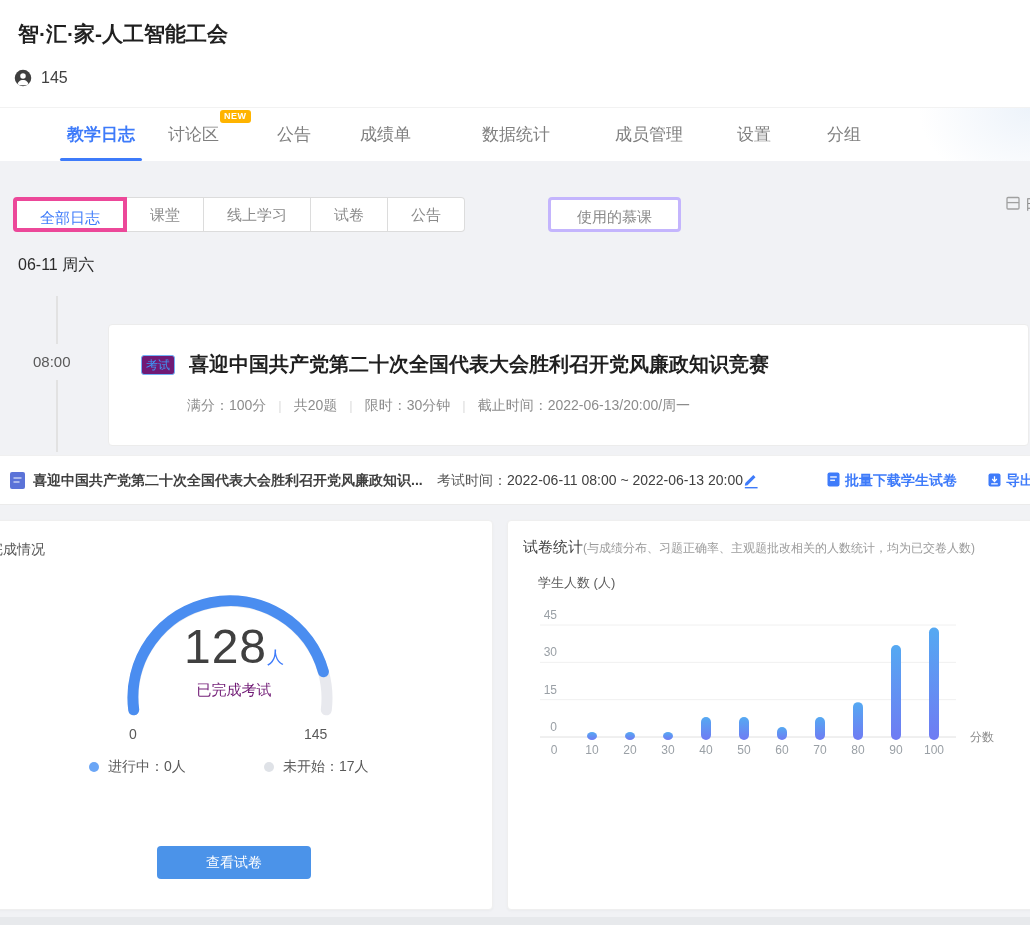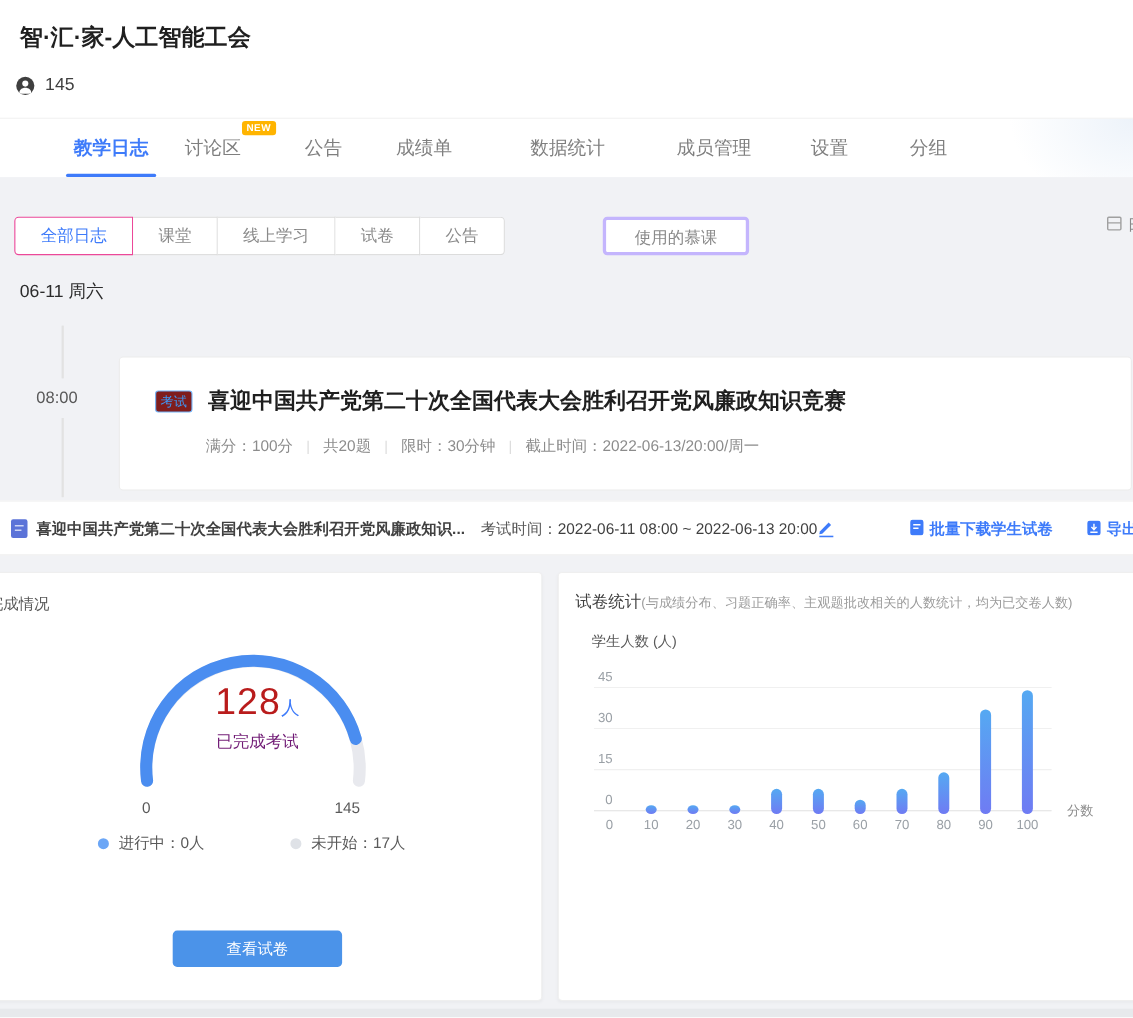--- a/index.html
+++ b/index.html
@@ -20,55 +20,55 @@
   .new-badge{position:absolute;left:52px;top:2px;background:#ffb400;color:#fff;font-size:9px;font-weight:bold;
     line-height:13px;padding:0 4px;border-radius:3px;letter-spacing:.5px;}
   
   .content-bg{position:absolute;left:0;top:161px;width:1030px;height:764px;background:#f1f2f5;}
   
   .btn-group{position:absolute;left:14px;top:197px;display:flex;}
   .fbtn{height:35px;line-height:33px;padding:0 23px;background:#fff;border:1px solid #dcdcdc;border-left-width:0;
     font-size:15px;color:#8a8a8a;cursor:pointer;white-space:nowrap;}
   .fbtn:first-child{border-left-width:1px;border-radius:4px 0 0 4px;}
   .fbtn:last-child{border-radius:0 4px 4px 0;}
-  .fbtn.active{border:1px solid #ec4899;color:#3e7bfa;margin-left:-1px;border-radius:4px 0 0 4px;}
+  .fbtn.active{border:4px solid #ec4899;color:#3e7bfa;margin-left:-1px;border-radius:4px 0 0 4px;}
   .mooc-btn{position:absolute;left:548px;top:197px;height:35px;line-height:33px;padding:0 26px;background:#fff;
     border:3px solid #c4b5fd;border-radius:4px;font-size:15px;color:#8a8a8a;cursor:pointer;}
   .calendar-link{position:absolute;left:1005px;top:195px;display:flex;align-items:center;gap:4px;
     font-size:14px;color:#8a8a8a;cursor:pointer;white-space:nowrap;}
   
   .date-label{position:absolute;left:18px;top:255px;font-size:16px;color:#2b2b2b;font-weight:500;}
   .tl-seg{position:absolute;left:56px;width:2px;background:#e2e2e2;}
   .time-label{position:absolute;left:33px;top:353px;font-size:15px;color:#595959;}
   .event-card{position:absolute;left:108px;top:324px;width:921px;height:122px;background:#fff;
     border:1px solid #ececec;border-radius:4px;cursor:pointer;}
   .event-head{position:absolute;left:32px;top:26px;display:flex;align-items:center;gap:14px;}
   .exam-badge{border:1px solid #72b3f7;color:#3e97f5;font-size:12px;line-height:18px;padding:0 4px;
-    border-radius:3px;background:#7f1d1d;flex:none;}
+    border-radius:3px;background:#701a75;flex:none;}
   .event-title{font-size:20px;font-weight:bold;color:#1f1f1f;white-space:nowrap;}
   .event-meta{position:absolute;left:78px;top:72px;font-size:14px;color:#8c8c8c;white-space:nowrap;}
   .event-meta .sep{color:#dcdcdc;margin:0 12px;font-size:13px;}
   
   .exam-bar{position:absolute;left:0;top:455px;width:1030px;height:50px;background:#fff;
     border-top:1px solid #f0f0f0;border-bottom:1px solid #ebebeb;}
   .exam-bar .doc-ic{position:absolute;left:9px;top:15px;}
   .exam-title{position:absolute;left:33px;top:16px;font-size:14px;font-weight:bold;color:#404040;white-space:nowrap;}
   .exam-time{position:absolute;left:437px;top:16px;font-size:14px;color:#595959;white-space:nowrap;}
   .exam-time .val{color:#404040;}
   .edit-ic{position:absolute;left:742px;top:15px;cursor:pointer;}
   .bar-link{position:absolute;top:16px;display:flex;align-items:center;gap:5px;font-size:14px;font-weight:bold;
     color:#3e7bfa;cursor:pointer;white-space:nowrap;}
   
   .panel{position:absolute;background:#fff;border:1px solid #efefef;border-radius:4px;box-shadow:0 1px 3px rgba(0,0,0,.03);}
   .panel-l{left:-40px;top:520px;width:533px;height:390px;}
   .panel-r{left:507px;top:520px;width:560px;height:390px;}
   .panel-title{position:absolute;left:28px;top:20px;font-size:14px;color:#595959;}
   .gauge-wrap{position:absolute;left:159px;top:65px;width:220px;height:140px;}
   .gauge-center{position:absolute;left:173px;top:98px;width:200px;text-align:center;}
-  .g-num{font-size:34px;color:#b91c1c;letter-spacing:1px;text-align:center;}
+  .g-num{font-size:48px;color:#404040;letter-spacing:1px;text-align:center;}
   .g-unit{font-size:17px;color:#3e7bfa;}
   .g-sub{margin-top:7px;font-size:15px;color:#701a75;}
   .g-min{position:absolute;left:168px;top:205px;font-size:14px;color:#595959;}
   .g-max{position:absolute;left:343px;top:205px;font-size:14px;color:#595959;}
   .legend-item{position:absolute;top:237px;display:flex;align-items:center;gap:9px;font-size:14px;color:#595959;}
   .dot{width:10px;height:10px;border-radius:50%;flex:none;}
   .dot-blue{background:#6ba6f6;}
   .dot-gray{background:#dfe2e7;}
   .view-btn{position:absolute;left:196px;top:325px;width:154px;height:33px;background:#4b93e9;border:none;
     border-radius:4px;color:#fff;font-size:14px;cursor:pointer;font-family:inherit;}

